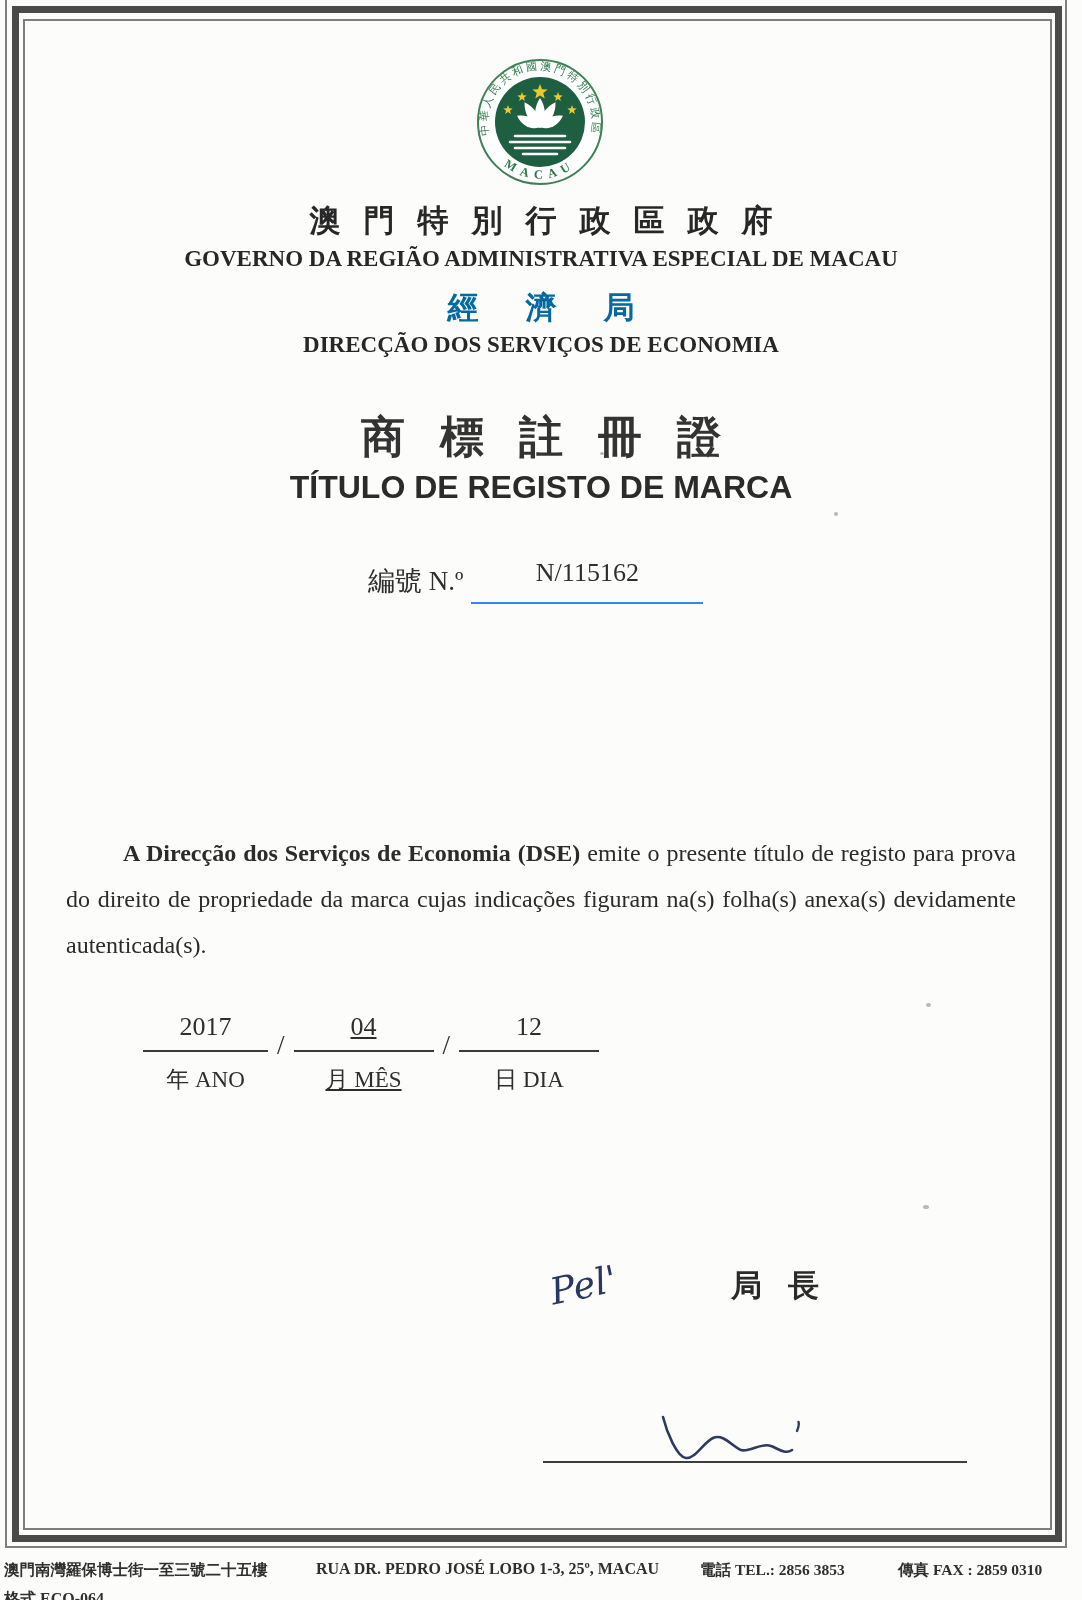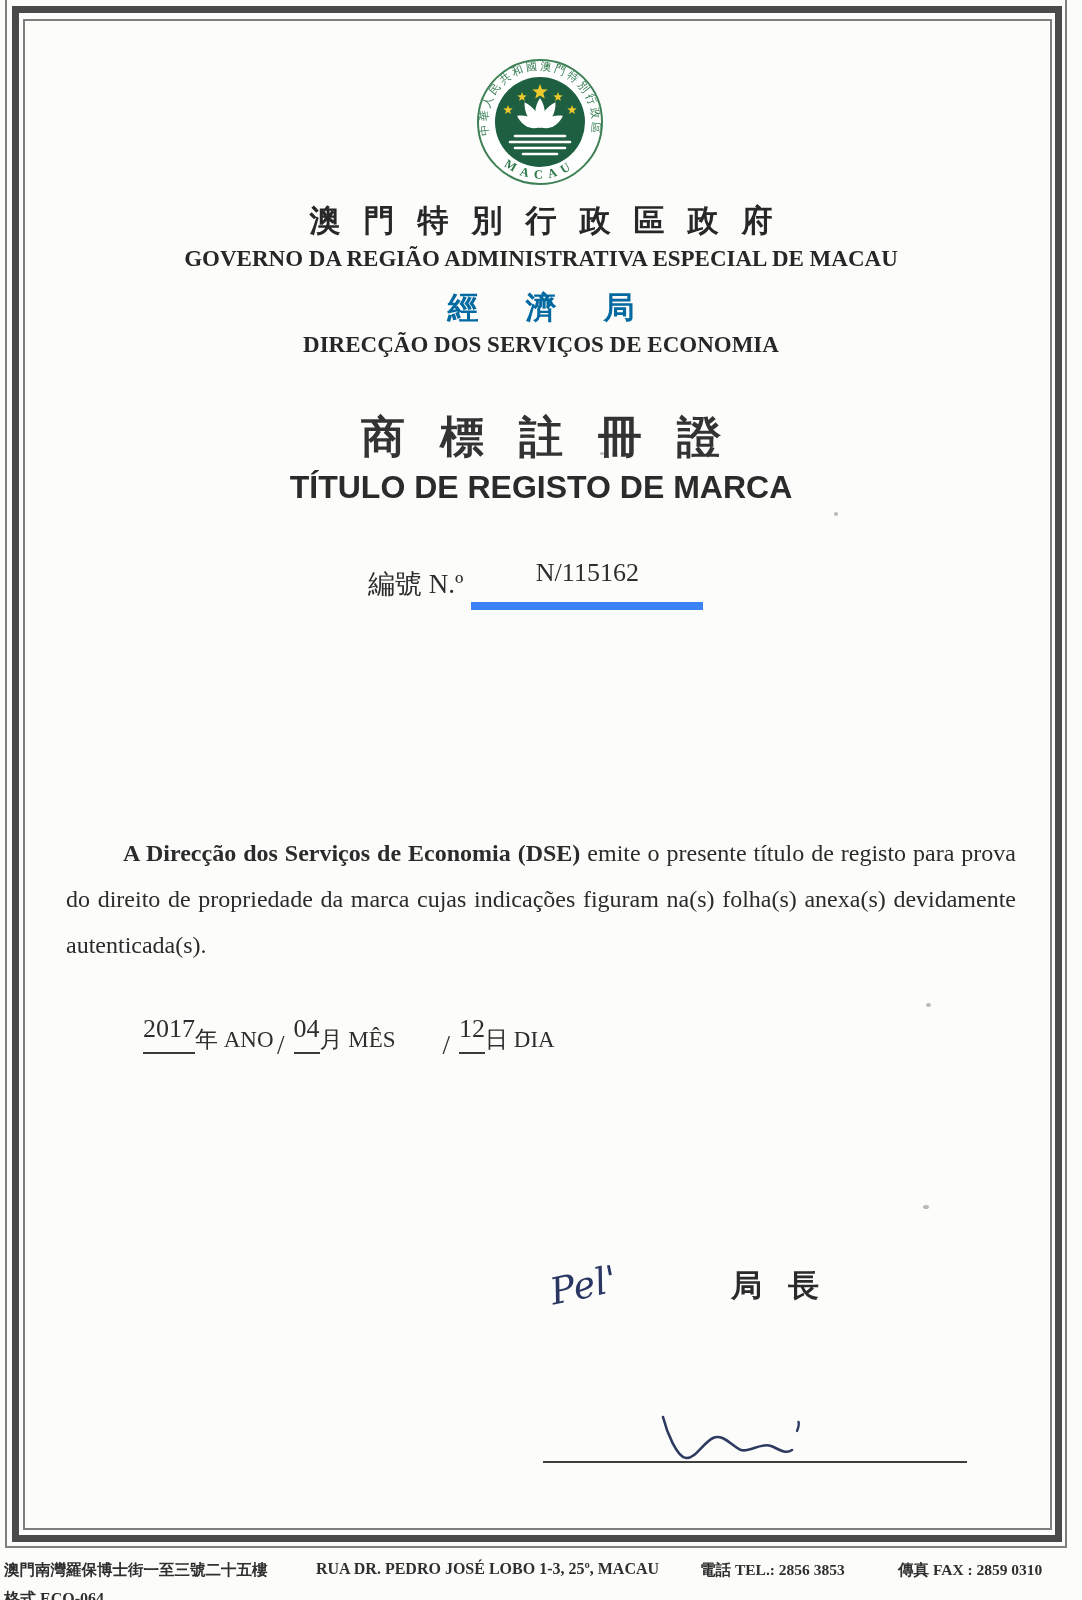--- a/index.html
+++ b/index.html
@@ -25,33 +25,33 @@
   .ls26 { letter-spacing:26px; margin-right:-26px; }
   .gov-zh   { top:203px; font-size:31px; color:#272727; }
   .gov-pt   { top:246px; font-size:23px; color:#272727; }
   .dept-zh  { top:290px; font-size:31px; color:#0369a1; }
   .dept-pt  { top:332px; font-size:23px; color:#272727; }
   .title-zh { top:413px; font-size:44px; color:#333; }
   .title-pt { top:469px; font-size:32px; color:#2b2b2b; }
   
   .number-row { position:absolute; left:368px; top:558px; display:flex; align-items:center; }
   .number-label { font-size:27px; white-space:nowrap; }
-  .number-value-box { width:232px; margin-left:8px; border-bottom:8px solid #3b82f6;
+  .number-value-box { width:232px; margin-left:8px; border-bottom:2px solid #3b82f6;
                       text-align:center; padding-bottom:14px; font-size:26px; }
   
   .par-zh { position:absolute; left:66px; top:728px; width:948px; font-size:26px;
             line-height:47px; text-indent:57px; text-align:justify; color:#2b2b2b; }
   .par-pt { position:absolute; left:66px; top:830px; width:950px; font-size:24px;
             line-height:46px; text-indent:57px; text-align:justify; color:#2b2b2b; }
   
   .date-row { position:absolute; left:143px; top:1012px; display:flex; align-items:flex-start; }
-  .date-col { display:flex; flex-direction:row; text-align:center;align-items:center; }
+  .date-col { display:flex; flex-direction:column; text-align:center; }
   .date-num { font-size:26px; border-bottom:2px solid #3a3a3a; padding:0 0 8px 0; }
   .date-label { font-size:23px; margin-top:12px; white-space:nowrap; }
-  .w1 { width:125px; } .w2 { width:140px; } .w3 { width:140px; }
+  .w1 { width:125px; } .w2 { width:140px;text-decoration:underline; } .w3 { width:140px; }
   .date-sep { font-size:27px; margin:18px 9px 0 9px; }
   
   .sig-title-zh { position:absolute; left:590px; top:1265px; width:370px; text-align:center;
                   font-size:31px; font-weight:bold; color:#2a2a2a; }
   .sig-title-pt { position:absolute; left:590px; top:1300px; width:370px; text-align:center;
                   font-size:26px; font-weight:bold; color:#2a2a2a; white-space:nowrap; }
   .pel { position:absolute; left:550px; top:1264px; font-size:37px; font-style:italic;
          color:#2b3763; transform:rotate(-12deg); font-family:"DejaVu Serif",serif; }
   .sig-line { position:absolute; left:543px; top:1461px; width:424px; border-top:2px solid #3e3e3e; }
   

